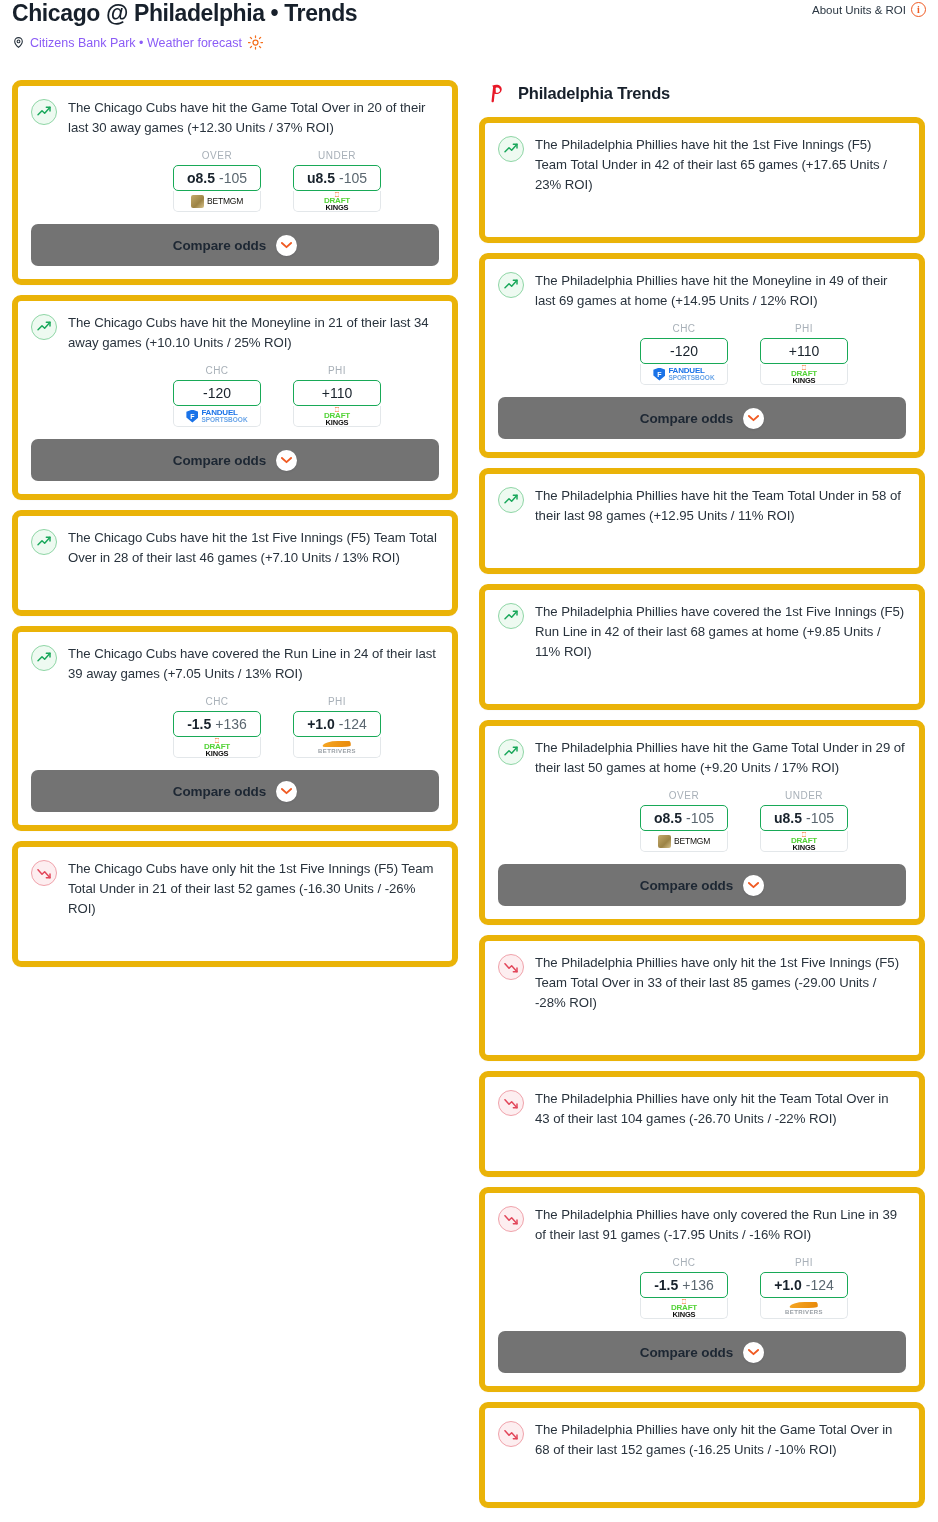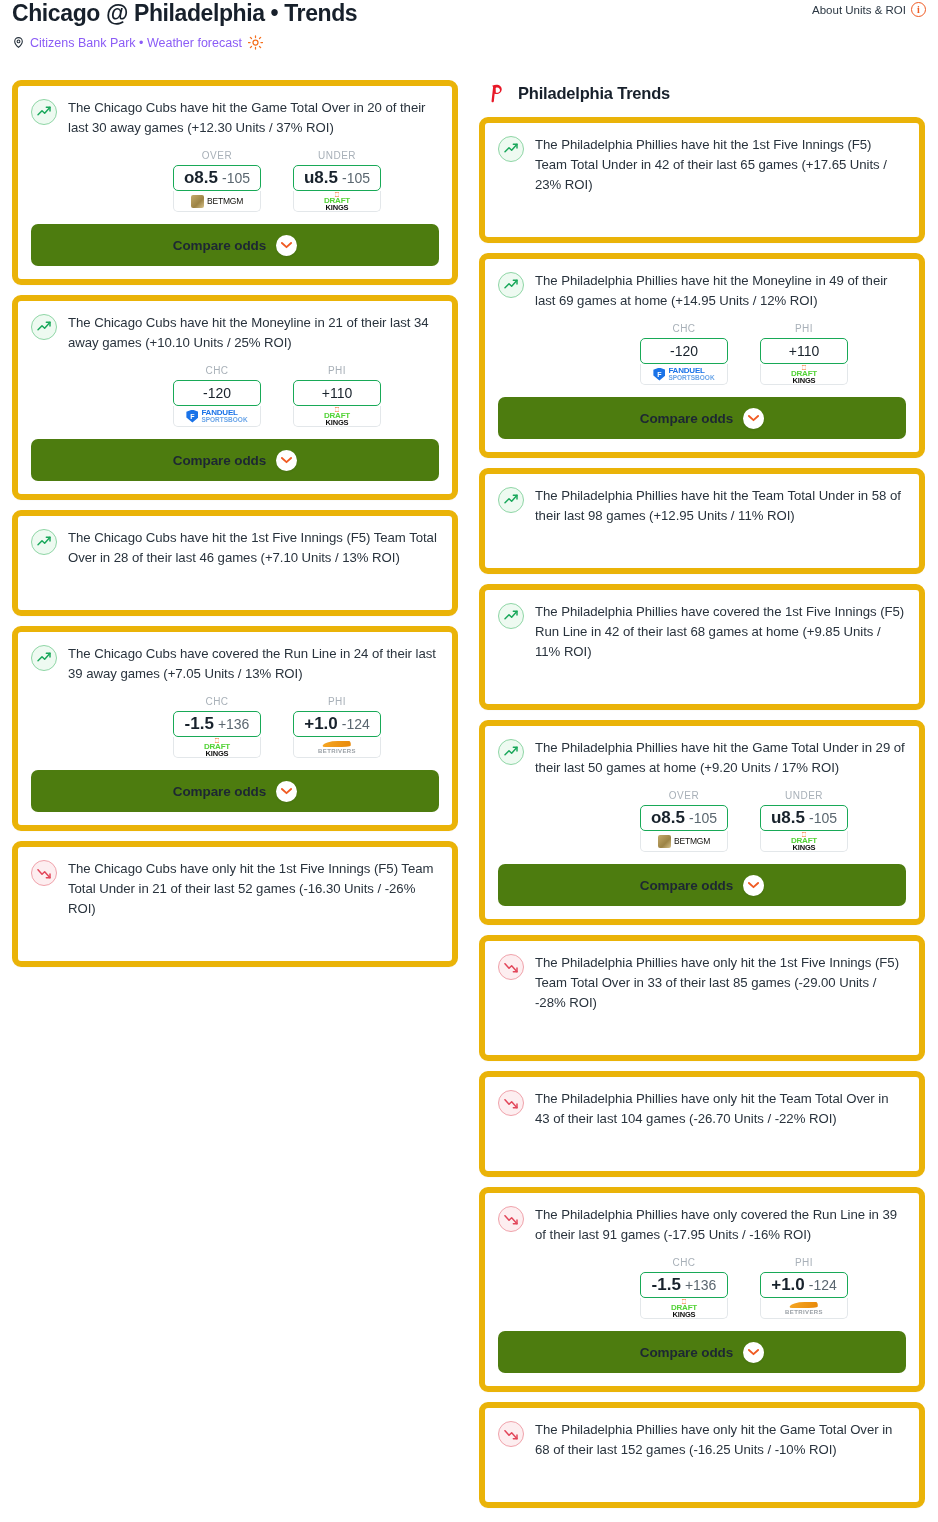--- a/index.html
+++ b/index.html
@@ -130,21 +130,21 @@
     font-weight: 400;
   }
   .odds-box {
     border: 1px solid #18a957;
     border-radius: 5px;
     height: 26px;
     display: flex; align-items: center; justify-content: center;
     background: #fff;
     gap: 4px;
   }
-  .odds-line { font-size: 17px; font-weight: 700; color: #18222c; text-align: right; }
+  .odds-line { font-size: 14px; font-weight: 700; color: #18222c; text-align: right; }
   .odds-price { font-size: 14px; font-weight: 400; color: #5b6770; }
   .odds-price-only { font-size: 14px; font-weight: 400; color: #18222c; }
   .book-box {
     border: 1px solid #e3e7ea;
     border-top: none;
     border-radius: 0 0 5px 5px;
     height: 21px;
     display: flex; align-items: center; justify-content: center;
     background: #fff;
     overflow: hidden;
@@ -185,21 +185,21 @@
   }
   .bk-br .txt { font-size: 6px; font-weight: 700; color: #9aa0a6; letter-spacing: 0.4px; margin-top: 1px; }
 
   
   .compare {
     margin: 12px -13px 0 -13px;
     padding: 0;
   }
   .compare-inner {
     margin: 0 13px 13px 13px;
-    background: #4d7c0f;
+    background: #737373;
     border-radius: 7px;
     height: 42px;
     display: flex; align-items: center; justify-content: center;
     gap: 10px;
     cursor: pointer;
   }
   .compare-label { font-size: 13.5px; font-weight: 600; color: #1d2733; letter-spacing: -0.1px; }
   .chev-circle {
     width: 21px; height: 21px; border-radius: 50%; background: #fff;
     display: flex; align-items: center; justify-content: center;

